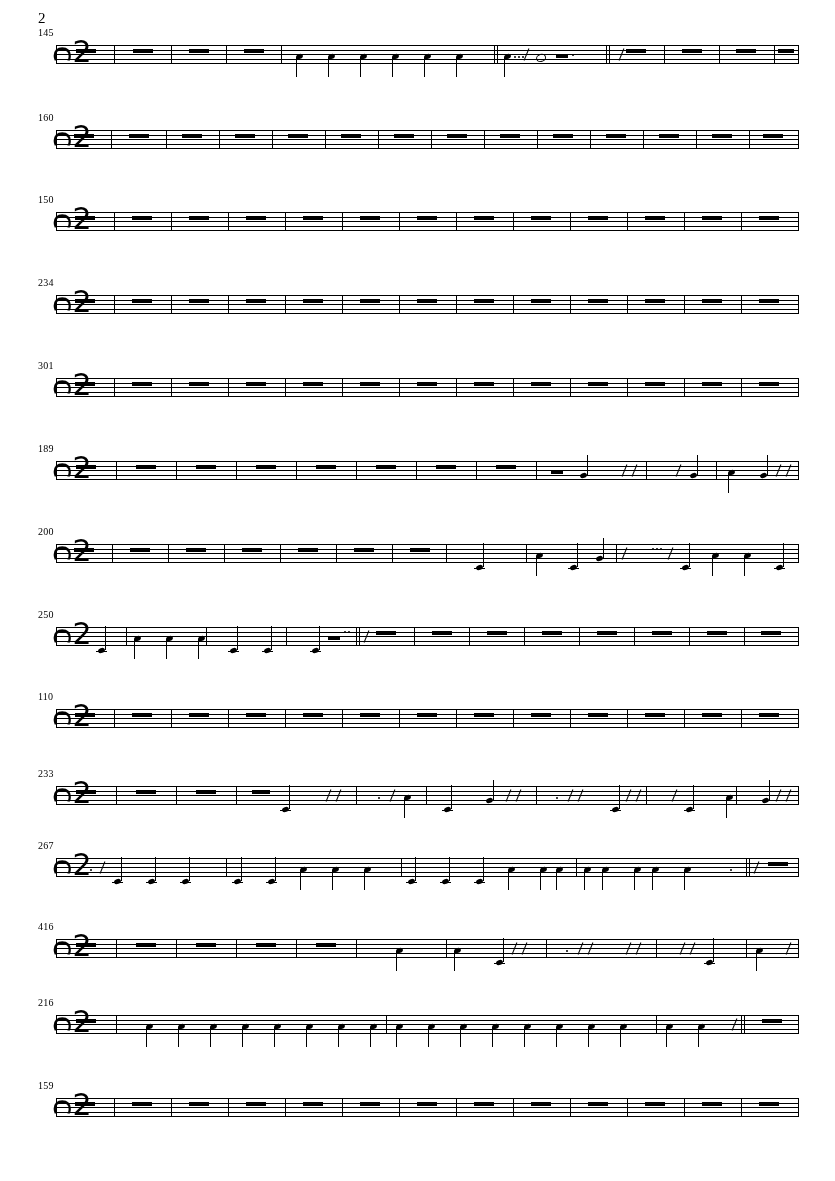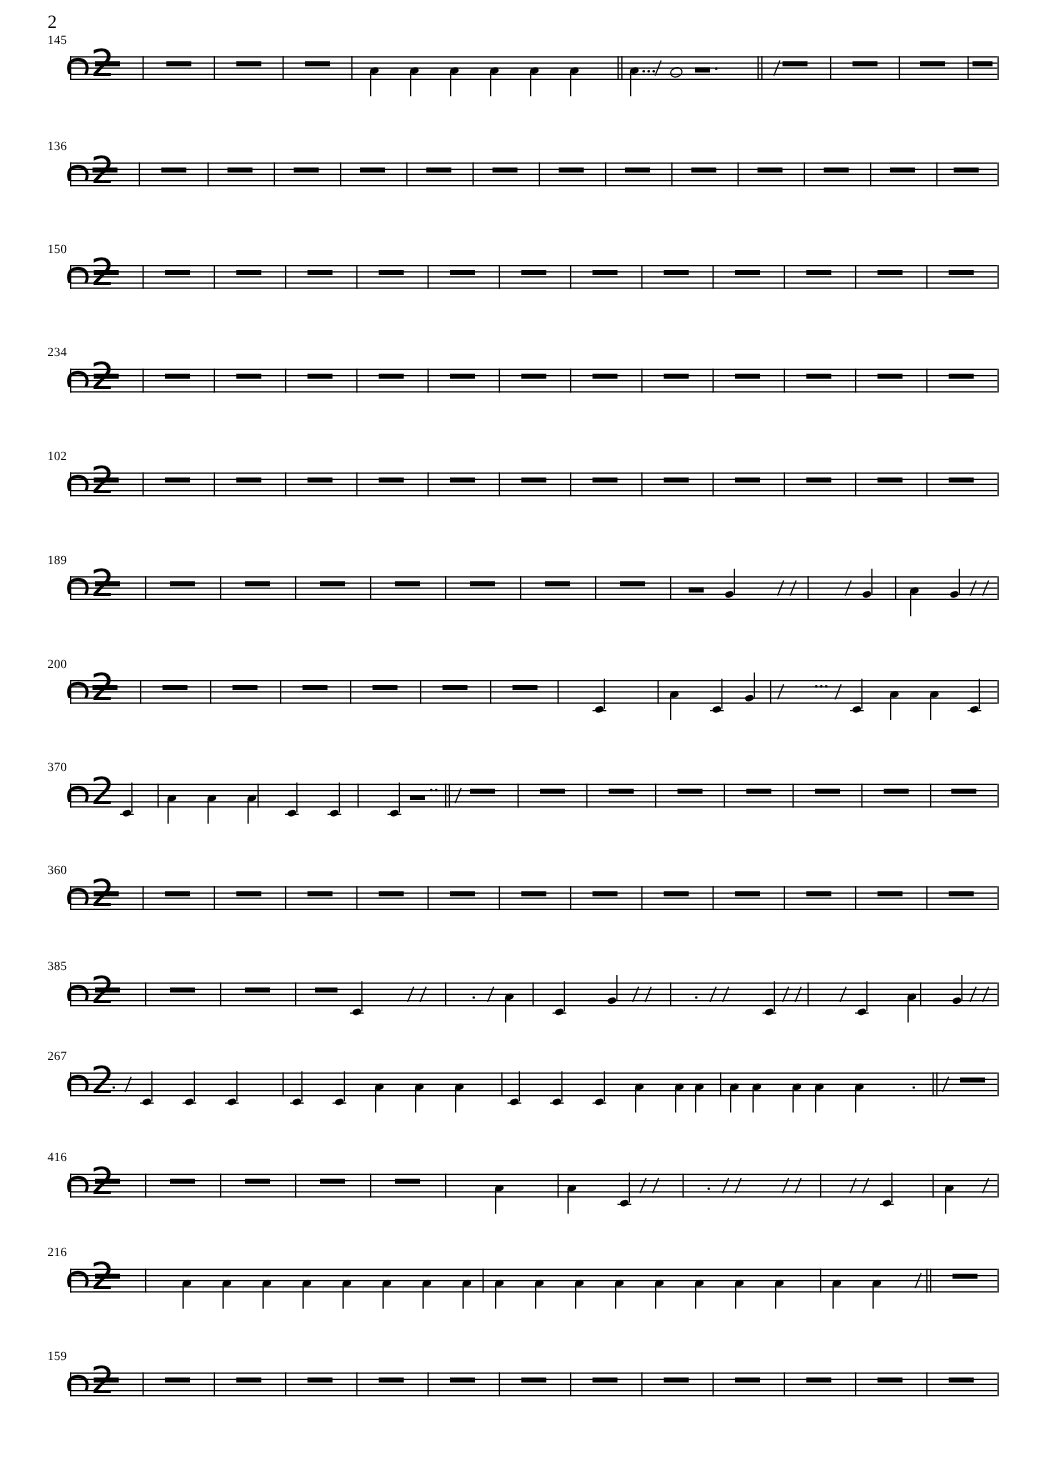--- a/index.html
+++ b/index.html
@@ -180,21 +180,21 @@
       <div class="slash" style="left:565px;top:3px;"></div>
 
       <div class="mrest" style="left:570px;width:20px;"></div>
       <div class="mrest" style="left:626px;width:20px;"></div>
       <div class="mrest" style="left:680px;width:20px;"></div>
       <div class="mrest" style="left:722px;width:16px;"></div>
     </div>
   </div>
 
   <div class="system" style="top:130px;">
-    <div class="sys-number">136</div>
+    <div class="sys-number">160</div>
     <div class="clef">ᴒ2</div>
     <div class="staff">
       <div class="ln"></div>
         <div class="ln"></div>
         <div class="ln"></div>
         <div class="ln"></div>
         <div class="ln"></div>
       <div class="barline" style="left:0px;"></div>
       <div class="barline" style="left:55px;"></div>
         <div class="barline" style="left:110px;"></div>
@@ -299,21 +299,21 @@
         <div class="mrest" style="left:418px;width:20px;"></div>
       <div class="mrest" style="left:475px;width:20px;"></div>
         <div class="mrest" style="left:532px;width:20px;"></div>
       <div class="mrest" style="left:589px;width:20px;"></div>
         <div class="mrest" style="left:646px;width:20px;"></div>
       <div class="mrest" style="left:703px;width:20px;"></div>
     </div>
   </div>
 
   <div class="system" style="top:378px;">
-    <div class="sys-number">102</div>
+    <div class="sys-number">301</div>
     <div class="clef">ᴒ2</div>
     <div class="staff">
       <div class="ln"></div>
         <div class="ln"></div>
         <div class="ln"></div>
         <div class="ln"></div>
         <div class="ln"></div>
       <div class="barline" style="left:0px;"></div>
       <div class="barline" style="left:58px;"></div>
         <div class="barline" style="left:115px;"></div>
@@ -475,21 +475,21 @@
       <div class="qrest" style="left:704px;top:2px;">𝎝</div>
       <div class="note" style="left:720px;top:21px;">
           <div class="ledger" style="left:-2px;top:2.5px;"></div>
           <div class="head"></div>
           <div class="stem up" style="top:-22px;height:24px;"></div>
         </div>
     </div>
   </div>
 
   <div class="system" style="top:627px;">
-    <div class="sys-number">370</div>
+    <div class="sys-number">250</div>
     <div class="clef">ᴒ2</div>
     <div class="staff">
       <div class="ln"></div>
         <div class="ln"></div>
         <div class="ln"></div>
         <div class="ln"></div>
         <div class="ln"></div>
       <div class="barline" style="left:0px;"></div>
       <div class="barline" style="left:70px;"></div>
         <div class="barline" style="left:150px;"></div>
@@ -554,21 +554,21 @@
         <div class="mrest" style="left:431px;width:20px;"></div>
       <div class="mrest" style="left:486px;width:20px;"></div>
         <div class="mrest" style="left:541px;width:20px;"></div>
       <div class="mrest" style="left:596px;width:20px;"></div>
         <div class="mrest" style="left:651px;width:20px;"></div>
       <div class="mrest" style="left:705px;width:20px;"></div>
     </div>
   </div>
 
   <div class="system" style="top:709px;">
-    <div class="sys-number">360</div>
+    <div class="sys-number">110</div>
     <div class="clef">ᴒ2</div>
     <div class="staff">
       <div class="ln"></div>
         <div class="ln"></div>
         <div class="ln"></div>
         <div class="ln"></div>
         <div class="ln"></div>
       <div class="barline" style="left:0px;"></div>
       <div class="barline" style="left:58px;"></div>
         <div class="barline" style="left:115px;"></div>
@@ -593,21 +593,21 @@
         <div class="mrest" style="left:418px;width:20px;"></div>
       <div class="mrest" style="left:475px;width:20px;"></div>
         <div class="mrest" style="left:532px;width:20px;"></div>
       <div class="mrest" style="left:589px;width:20px;"></div>
         <div class="mrest" style="left:646px;width:20px;"></div>
       <div class="mrest" style="left:703px;width:20px;"></div>
     </div>
   </div>
 
   <div class="system" style="top:786px;">
-    <div class="sys-number">385</div>
+    <div class="sys-number">233</div>
     <div class="clef">ᴒ2</div>
     <div class="staff">
       <div class="ln"></div>
         <div class="ln"></div>
         <div class="ln"></div>
         <div class="ln"></div>
         <div class="ln"></div>
       <div class="barline" style="left:0px;"></div>
       <div class="barline" style="left:60px;"></div>
         <div class="barline" style="left:120px;"></div>

